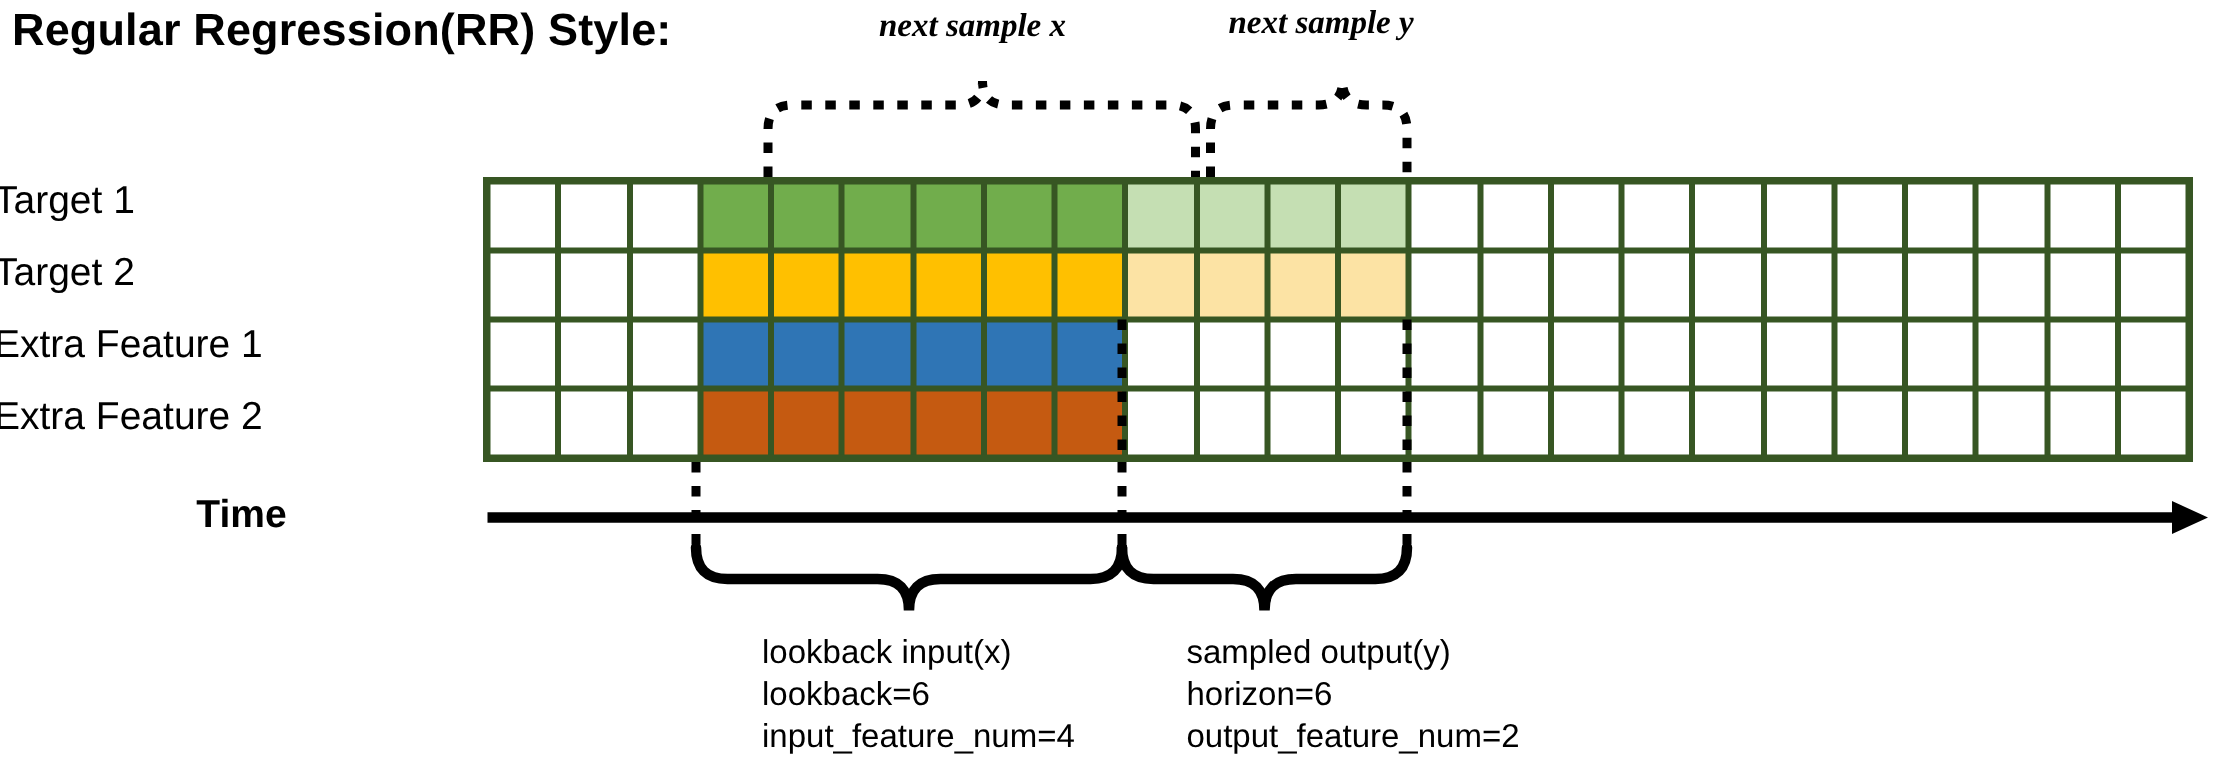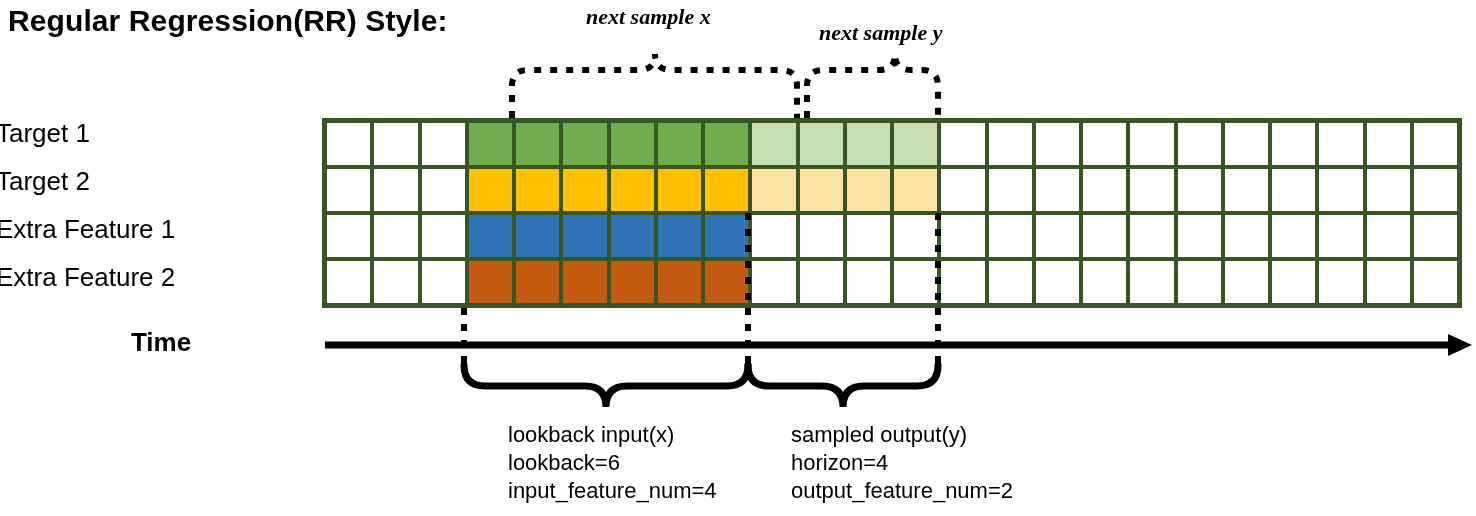--- a/index.html
+++ b/index.html
@@ -42,21 +42,21 @@
 
   
   .caption{position:absolute;font-size:22px;line-height:28px;white-space:nowrap;}
   #cap-input{left:508px;top:421px;}
   #cap-output{left:791px;top:421px;}
 
   
   .brace-label{position:absolute;font-size:22px;font-style:italic;
                font-weight:600;white-space:nowrap;font-family:Liberation Serif, serif;}
   #lbl-next-x{left:586px;top:4px;}
-  #lbl-next-y{left:819px;top:20px;text-align:center;}
+  #lbl-next-y{left:819px;top:2px;text-align:center;}
 </style>
 </head>
 <body>
 
 <div id="stage">
 
   <div id="title">Regular Regression(RR) Style:</div>
 
   <div class="brace-label" id="lbl-next-x">next sample x</div>
   <div class="brace-label" id="lbl-next-y">next sample y</div>
@@ -169,21 +169,21 @@
 
   <div id="time-label">Time</div>
 
   <div class="caption" id="cap-input">
     <div>lookback input(x)</div>
     <div>lookback=6</div>
     <div>input_feature_num=4</div>
   </div>
   <div class="caption" id="cap-output">
     <div>sampled output(y)</div>
-    <div>horizon=4</div>
+    <div>horizon=6</div>
     <div>output_feature_num=2</div>
   </div>
 
   <svg id="overlay" viewBox="0 0 1476 516">
 
     <path d="M512,118 L512,86 Q512,70 528,70 L639,70 Q655,70 655,54 Q655,70 671,70 L781,70 Q797,70 797,86 L797,118" fill="none" stroke="#000" stroke-width="6" stroke-dasharray="7,9" stroke-linecap="butt"></path>
 
     <path d="M807,118 L807,86 Q807,70 823,70 L879,70 Q895,70 895,54 Q895,70 911,70 L922,70 Q938,70 938,86 L938,118" fill="none" stroke="#000" stroke-width="6" stroke-dasharray="7,9" stroke-linecap="butt"></path>
 
     <line x1="464" y1="308" x2="464" y2="372" stroke="#000" stroke-width="6" stroke-dasharray="7,9"></line>

